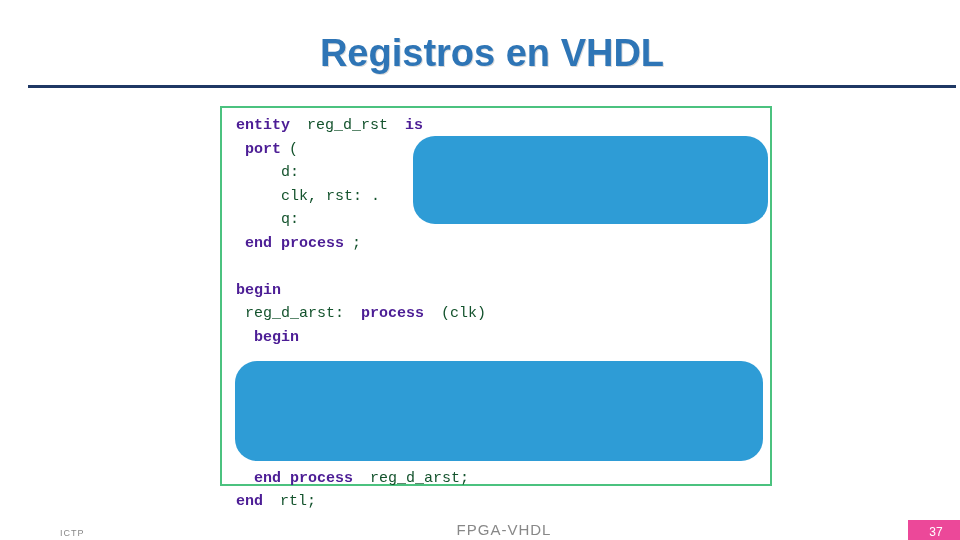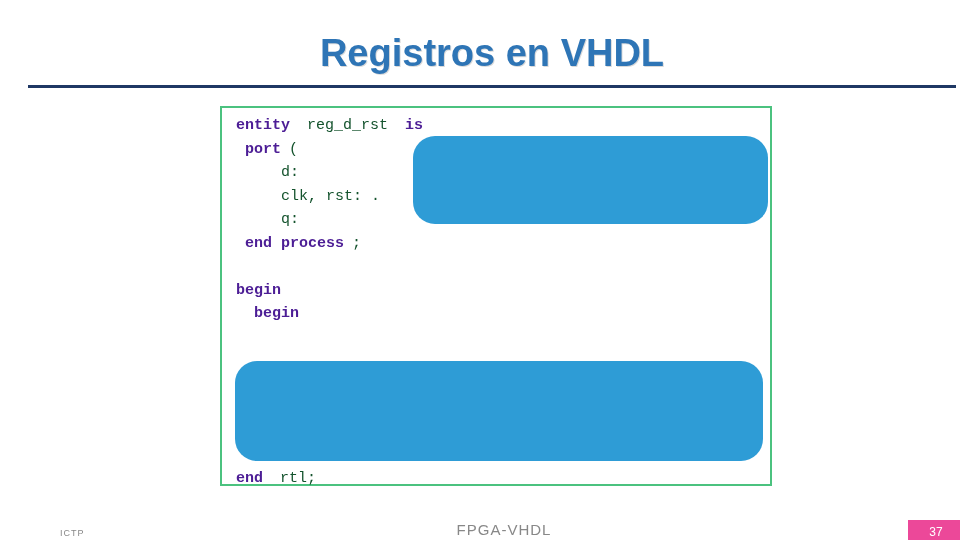--- a/index.html
+++ b/index.html
@@ -71,20 +71,21 @@
 
   <div class="codebox">
     <div class="code-line"><span class="kw">entity</span><span class="plain"> reg_d_rst </span><span class="kw">is</span></div>
     <div class="code-line"><span class="kw"> port</span><span class="plain">(</span></div>
     <div class="code-line"><span class="plain">     d:         </span></div>
     <div class="code-line"><span class="plain">     clk, rst: .</span></div>
     <div class="code-line"><span class="plain">     q:         </span></div>
     <div class="code-line"><span class="kw"> end process</span><span class="plain">;</span></div>
     <div class="code-line"></div>
     <div class="code-line"><span class="kw">begin</span></div>
+    <div class="code-line"><span class="plain"> reg_d_arst: </span><span class="kw">process</span><span class="plain"> (clk)</span></div>
     <div class="code-line"><span class="kw">  begin</span></div>
     <div class="code-line"></div>
     <div class="code-line"></div>
     <div class="code-line"></div>
     <div class="code-line"></div>
     <div class="code-line"></div>
     <div class="code-line"><span class="kw">  end process</span><span class="plain"> reg_d_arst;</span></div>
     <div class="code-line"><span class="kw">end</span><span class="plain"> rtl;</span></div>
   </div>
 

